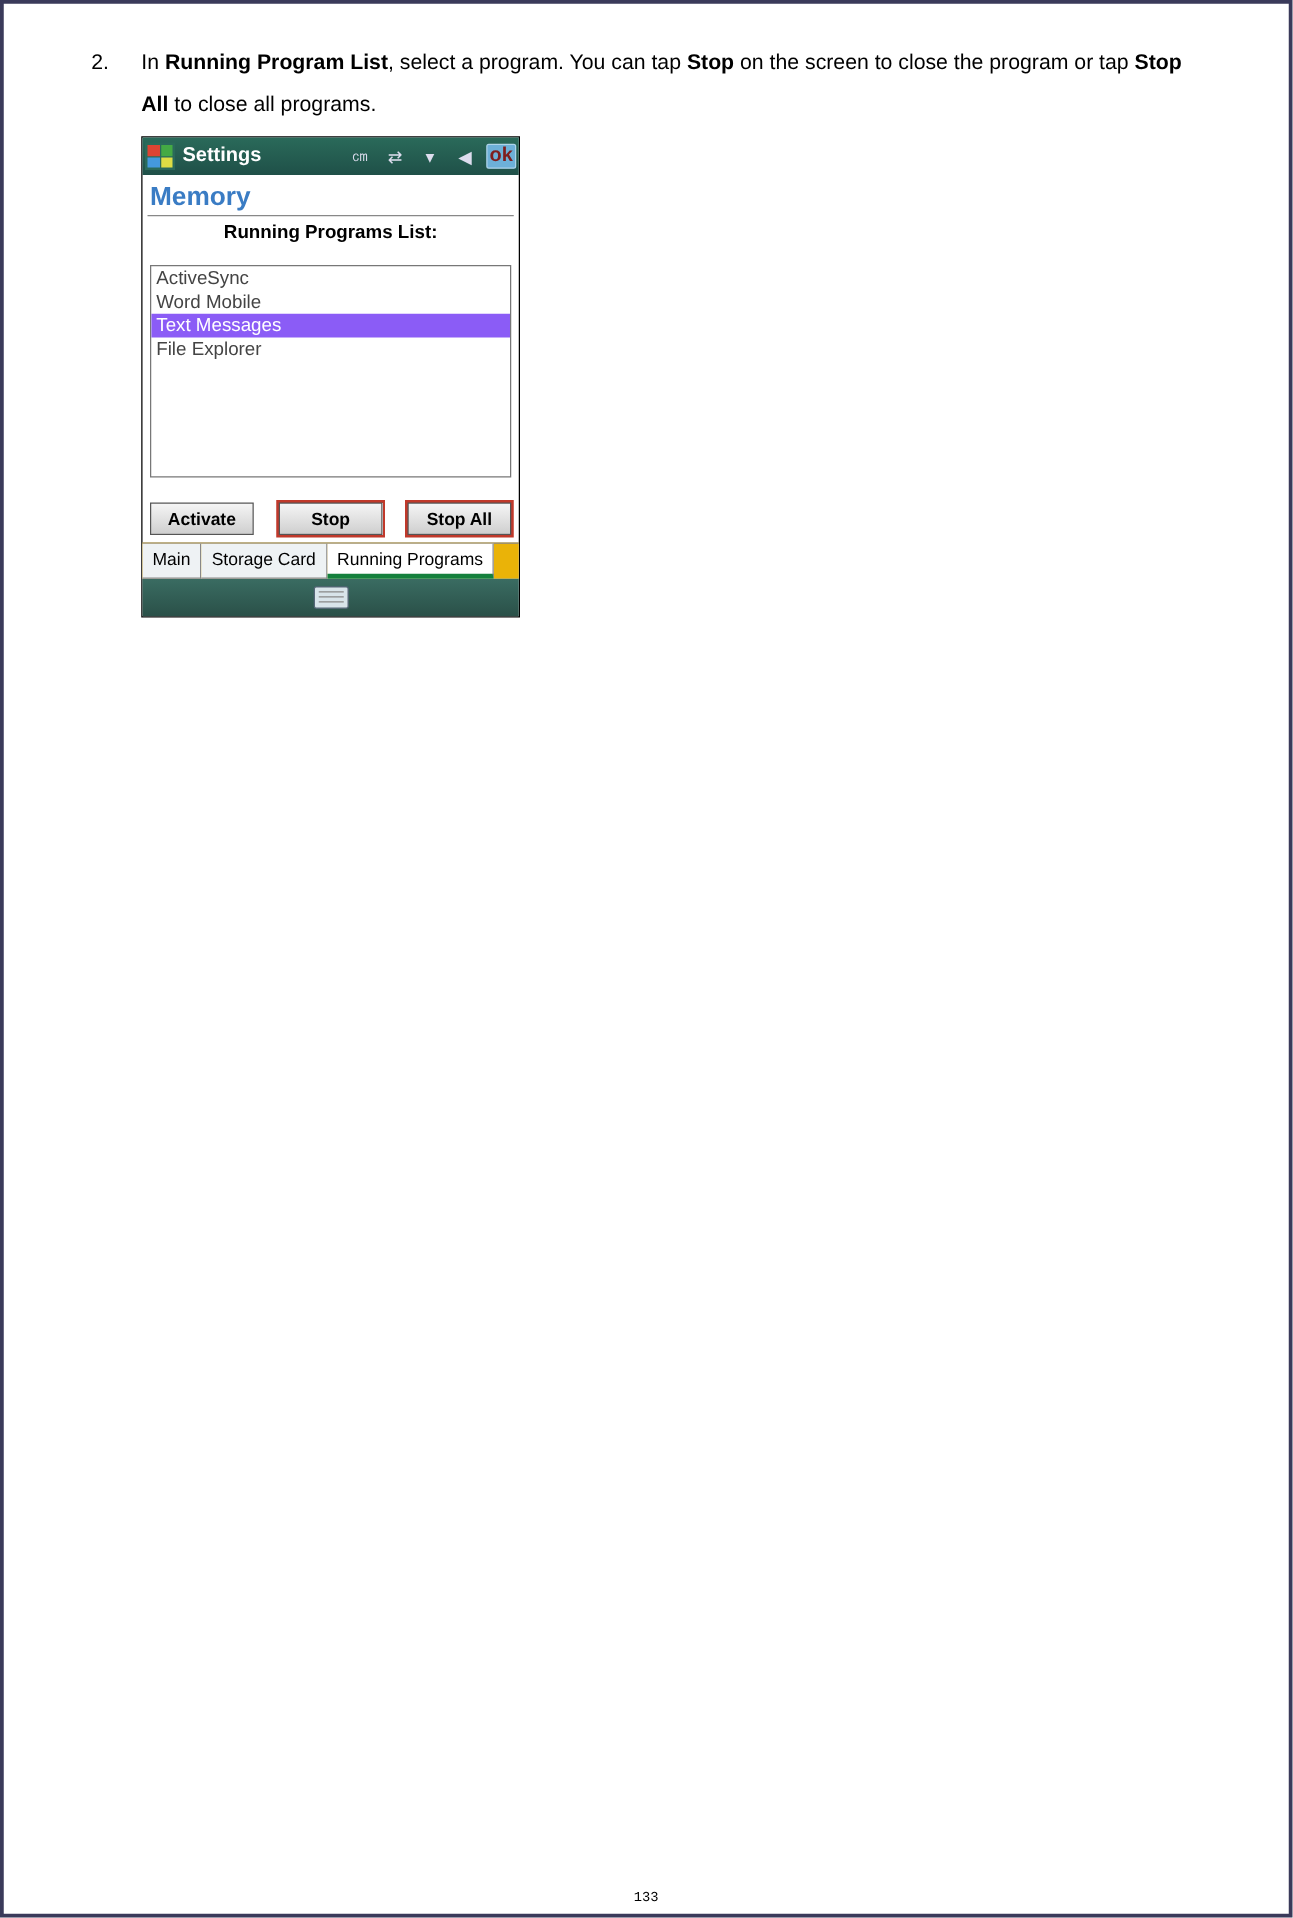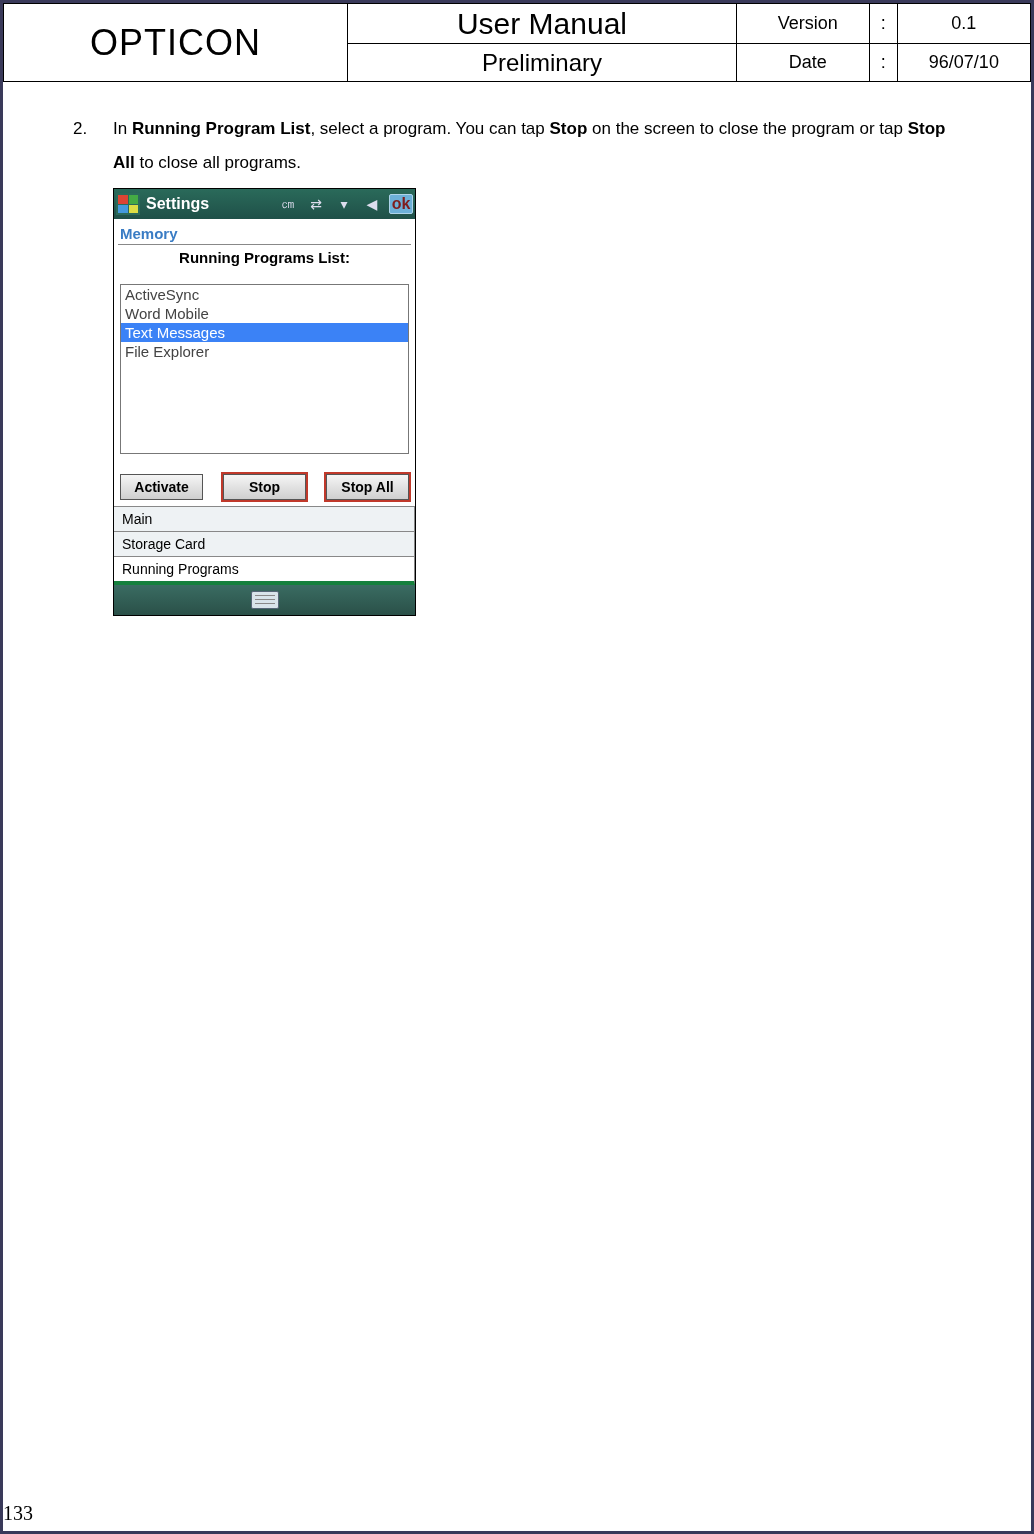--- a/index.html
+++ b/index.html
@@ -121,21 +121,21 @@
     border-radius: 2px;
     color: #7f1d1d;
     font-size: 16px;
     font-weight: bold;
     display:flex; align-items:center; justify-content:center;text-align:right;
   }
   .memory-label {
     color: #3a7cc4;
     font-weight: bold;
     padding: 6px 6px 2px 6px;
-    font-size: 15px;
+    font-size: 21px;
   }
   .separator { border-top: 1px solid #888; margin: 0 4px; }
   .list-title {
     font-weight: bold;
     padding: 4px 6px;
     font-size: 15px;
     text-align: center;
   }
   .app-list {
     margin: 14px 6px;
@@ -143,21 +143,21 @@
     height: 170px;
     background: #fff;
     overflow: hidden;
   }
   .app-item {
     padding: 1px 4px;
     font-size: 15px;
     color: #444;
   }
   .app-item.selected {
-    background: #3b82f6;
+    background: #8b5cf6;
     color: #fff;
   }
   .btn-row {
     display: flex;
     gap: 20px;
     padding: 6px;
   }
   .wm-btn {
     flex: 1;
     height: 26px;
@@ -165,23 +165,22 @@
     background: linear-gradient(to bottom,#f5f5f5,#cfcfcf);
     font-weight: bold;
     font-size: 14px;
     display:flex; align-items:center; justify-content:center;
   }
   .wm-btn.outlined {
     box-shadow: 0 0 0 2px #c0392b;
   }
   .tab-row {
     display: flex;
-    background: #d946ef;
+    background: #eab308;
     border-top: 1px solid #888;
-    flex-direction: column;
   }
   .wm-tab {
     padding: 4px 8px;
     border-right: 1px solid #888;
     font-size: 14px;
     background: #eef2f4;
     border-bottom: 1px solid #888;
   }
   .wm-tab.active {
     background: #fff;
@@ -210,46 +209,30 @@
     position:absolute; inset:3px;
     background:
       linear-gradient(#888,#888) 0 0/100% 1px no-repeat,
       linear-gradient(#888,#888) 0 4px/100% 1px no-repeat,
       linear-gradient(#888,#888) 0 8px/100% 1px no-repeat;
   }
   .page-num {
     position: absolute;
     bottom: 6px;
     left: 0; right: 0;
-    font-family: Liberation Serif, serif;
-    font-size: 20px;
+    text-align: center;
+    font-family: Liberation Mono, monospace;
+    font-size: 11px;
   }
 </style>
 </head>
 <body>
 
 <div class="page">
 
-  <table class="header-table">
-    <tbody>
-        <tr>
-      <td class="brand-cell" rowspan="2">OPTICON</td>
-      <td class="title-cell">User Manual</td>
-      <td class="info-cell">Version</td>
-      <td class="colon-cell">:</td>
-      <td class="value-cell">0.1</td>
-    </tr>
-    <tr>
-      <td class="subtitle-cell">Preliminary</td>
-      <td class="info-cell">Date</td>
-      <td class="colon-cell">:</td>
-      <td class="value-cell">96/07/10</td>
-    </tr>
-  </tbody>
-    </table>
 
   <div class="content">
     <div class="step">
       <div class="step-num">2.</div>
       <div class="step-text">
         <span>In </span><span class="bold">Running Program List</span><span>, select a program. You can tap </span><span class="bold">Stop</span><span> on the screen to close the program or tap </span><span class="bold">Stop All</span><span> to close all programs.</span>
       </div>
     </div>
 
     <div class="device">

